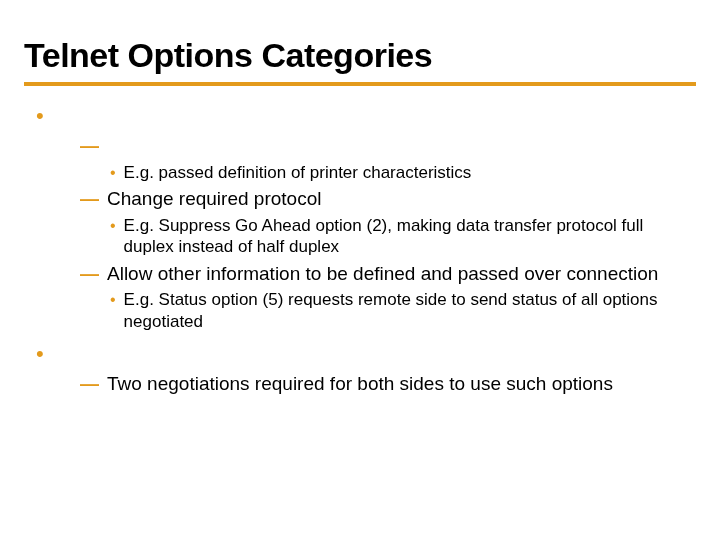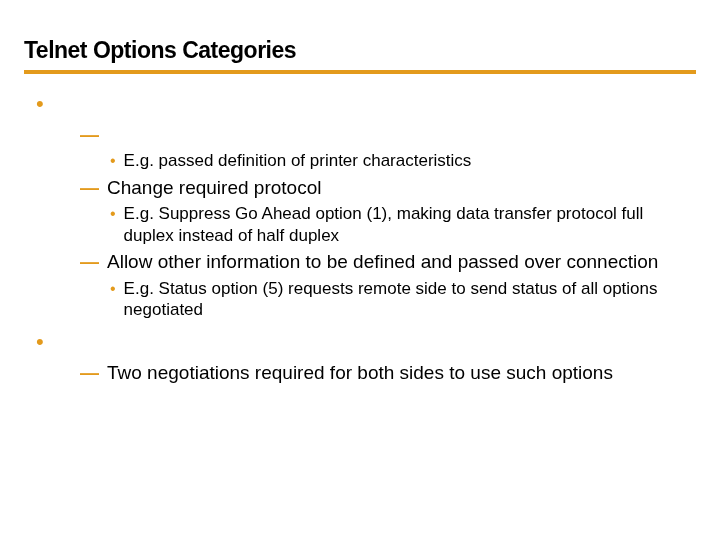--- a/index.html
+++ b/index.html
@@ -7,21 +7,21 @@
     width: 720px;
     height: 540px;
     background: #ffffff;
     font-family: Arial, Helvetica, sans-serif;
     color: #000;
     padding: 38px 24px 0 24px;
     overflow: hidden;
   }
   .title {
     font-family: "Arial Black", Arial, sans-serif;
-    font-size: 23px;
+    font-size: 34px;
     font-weight: 900;
     letter-spacing: -0.5px;
     line-height: 1.05;
     padding-bottom: 8px;
     border-bottom: 4px solid #e39a1c;
     margin-bottom: 14px;
   }
   ul { list-style: none; }
   .lvl1 > li { margin-bottom: 6px; }
   .lvl1-row {
@@ -96,21 +96,21 @@
       </li>
       <li>
         <div class="lvl2-row">
           <span class="dash">—</span>
           <span>Change required protocol</span>
         </div>
         <ul class="lvl3">
           <li>
             <div class="lvl3-row">
               <span class="bullet3">•</span>
-              <span>E.g. Suppress Go Ahead option (1), making data transfer protocol full duplex instead of half duplex</span>
+              <span>E.g. Suppress Go Ahead option (2), making data transfer protocol full duplex instead of half duplex</span>
             </div>
           </li>
         </ul>
       </li>
       <li>
         <div class="lvl2-row">
           <span class="dash">—</span>
           <span>Allow other information to be defined and passed over connection</span>
         </div>
         <ul class="lvl3">

